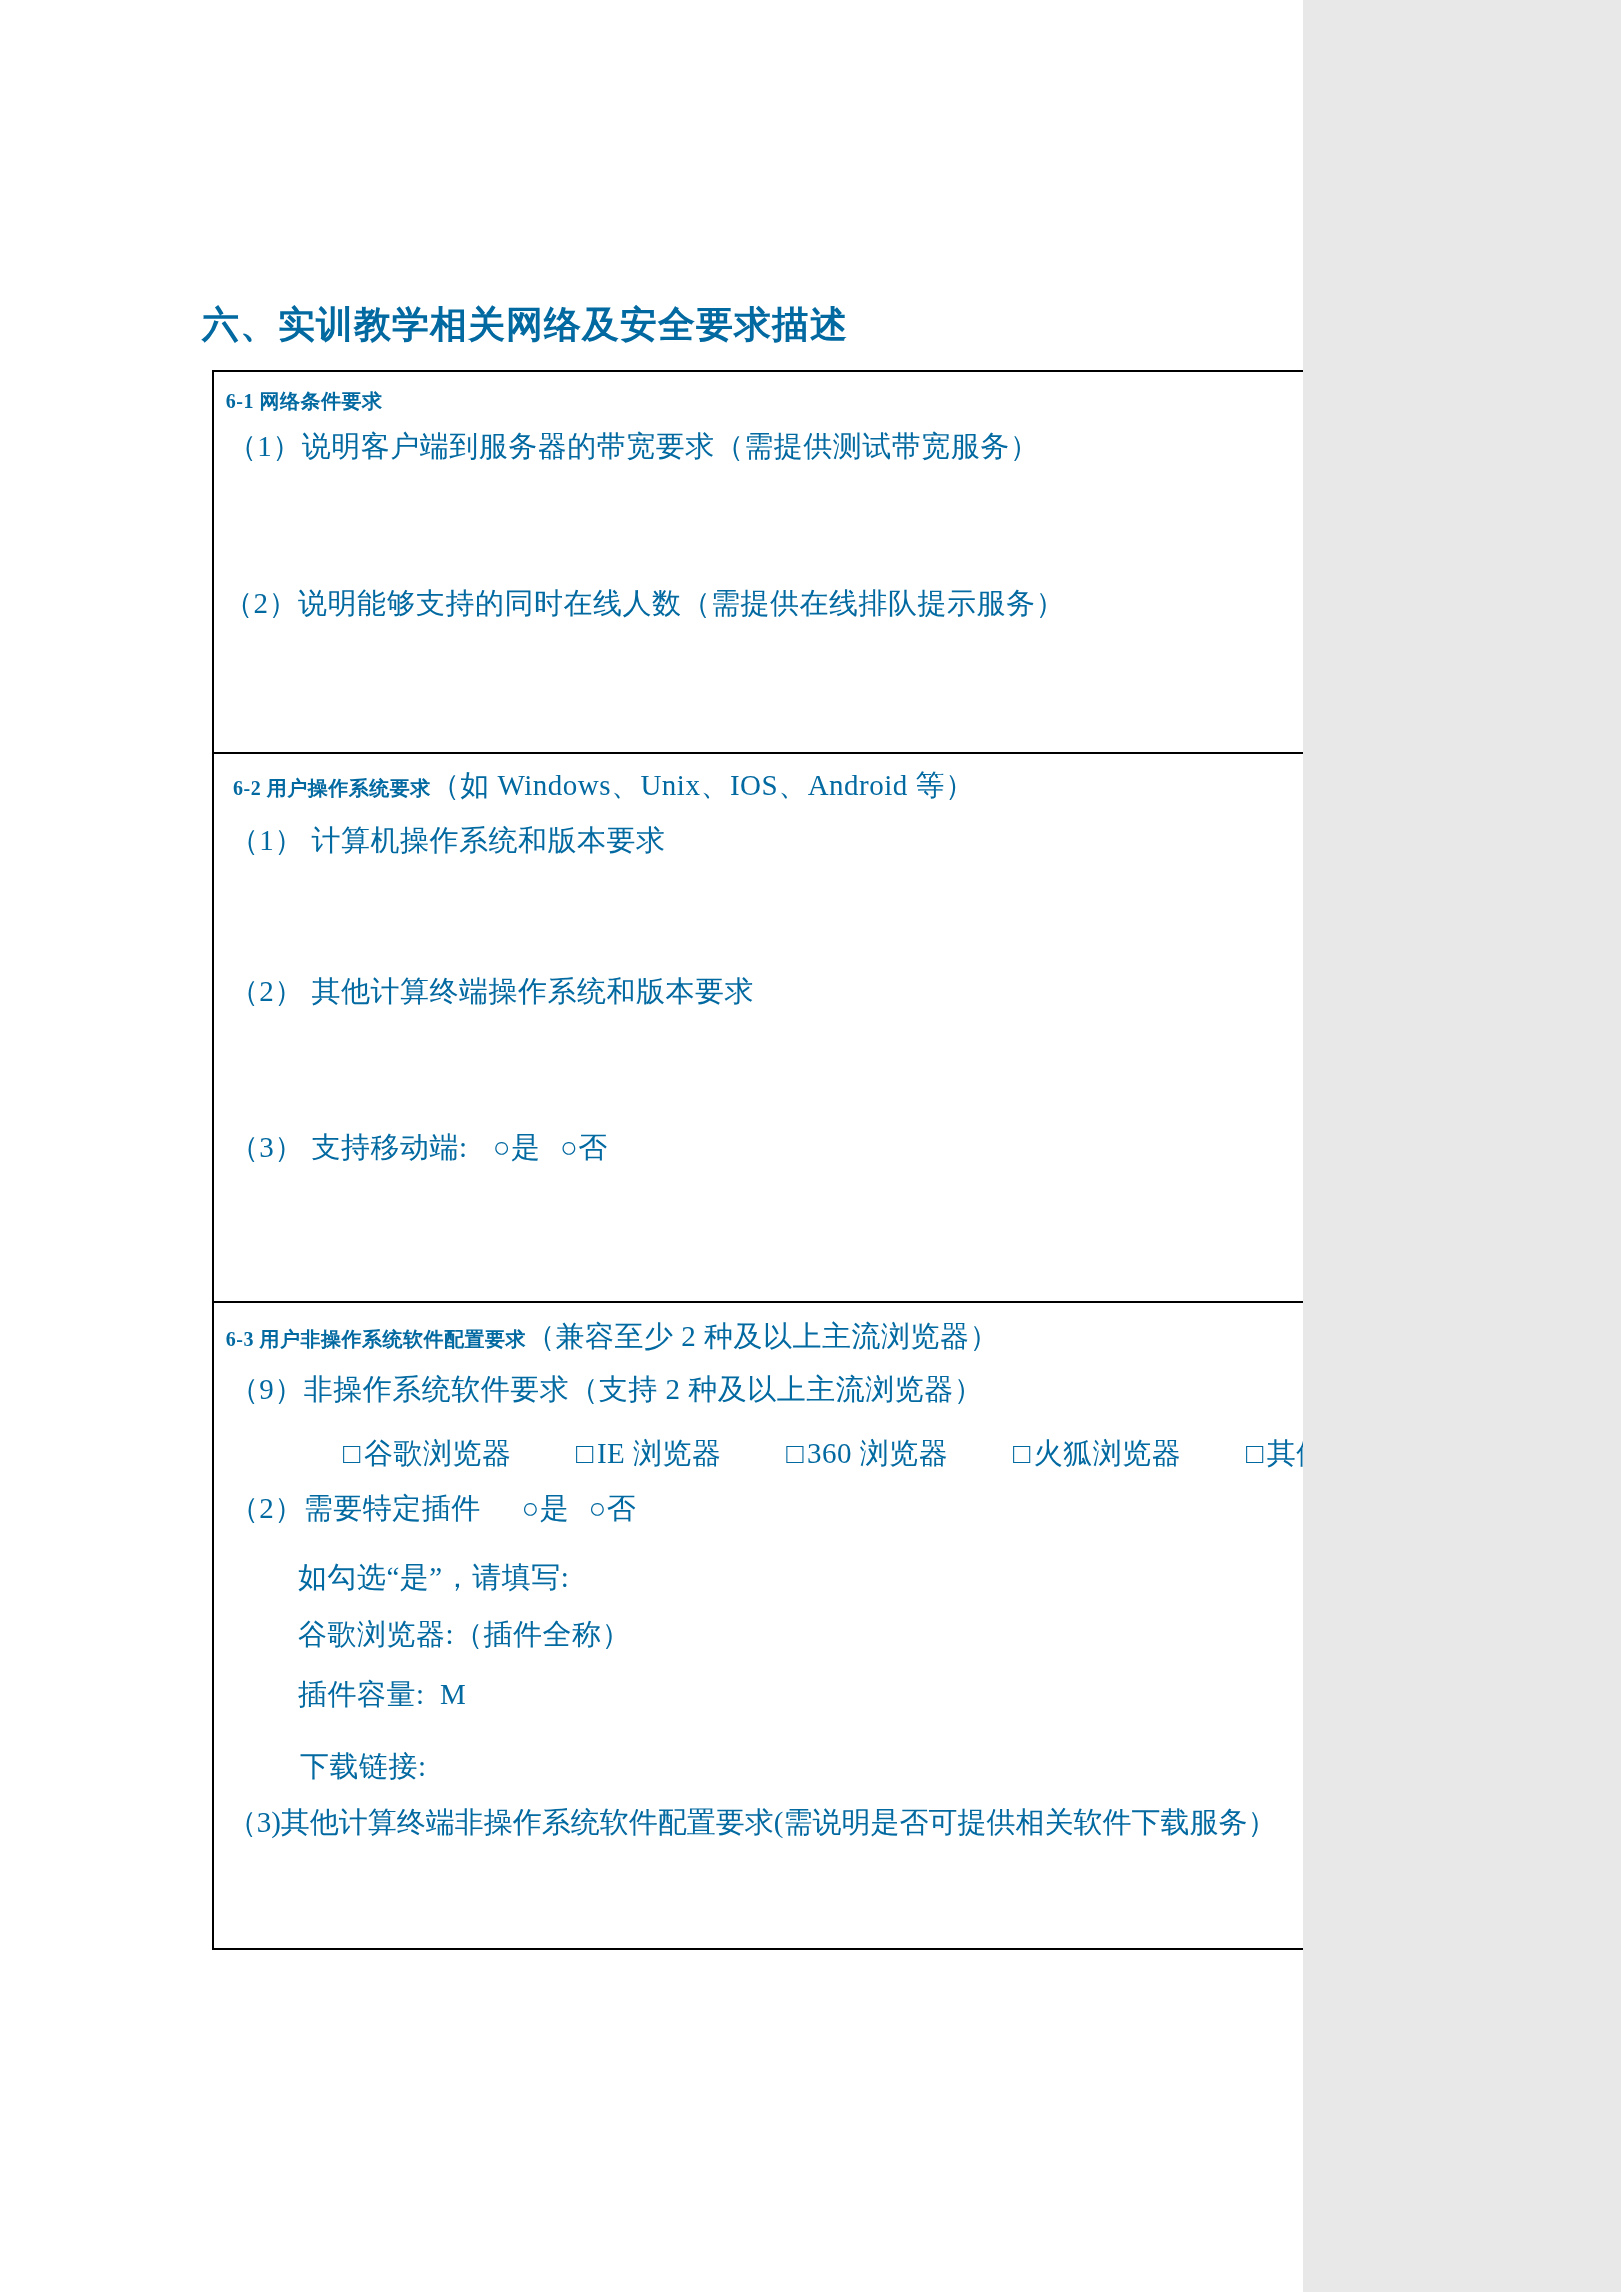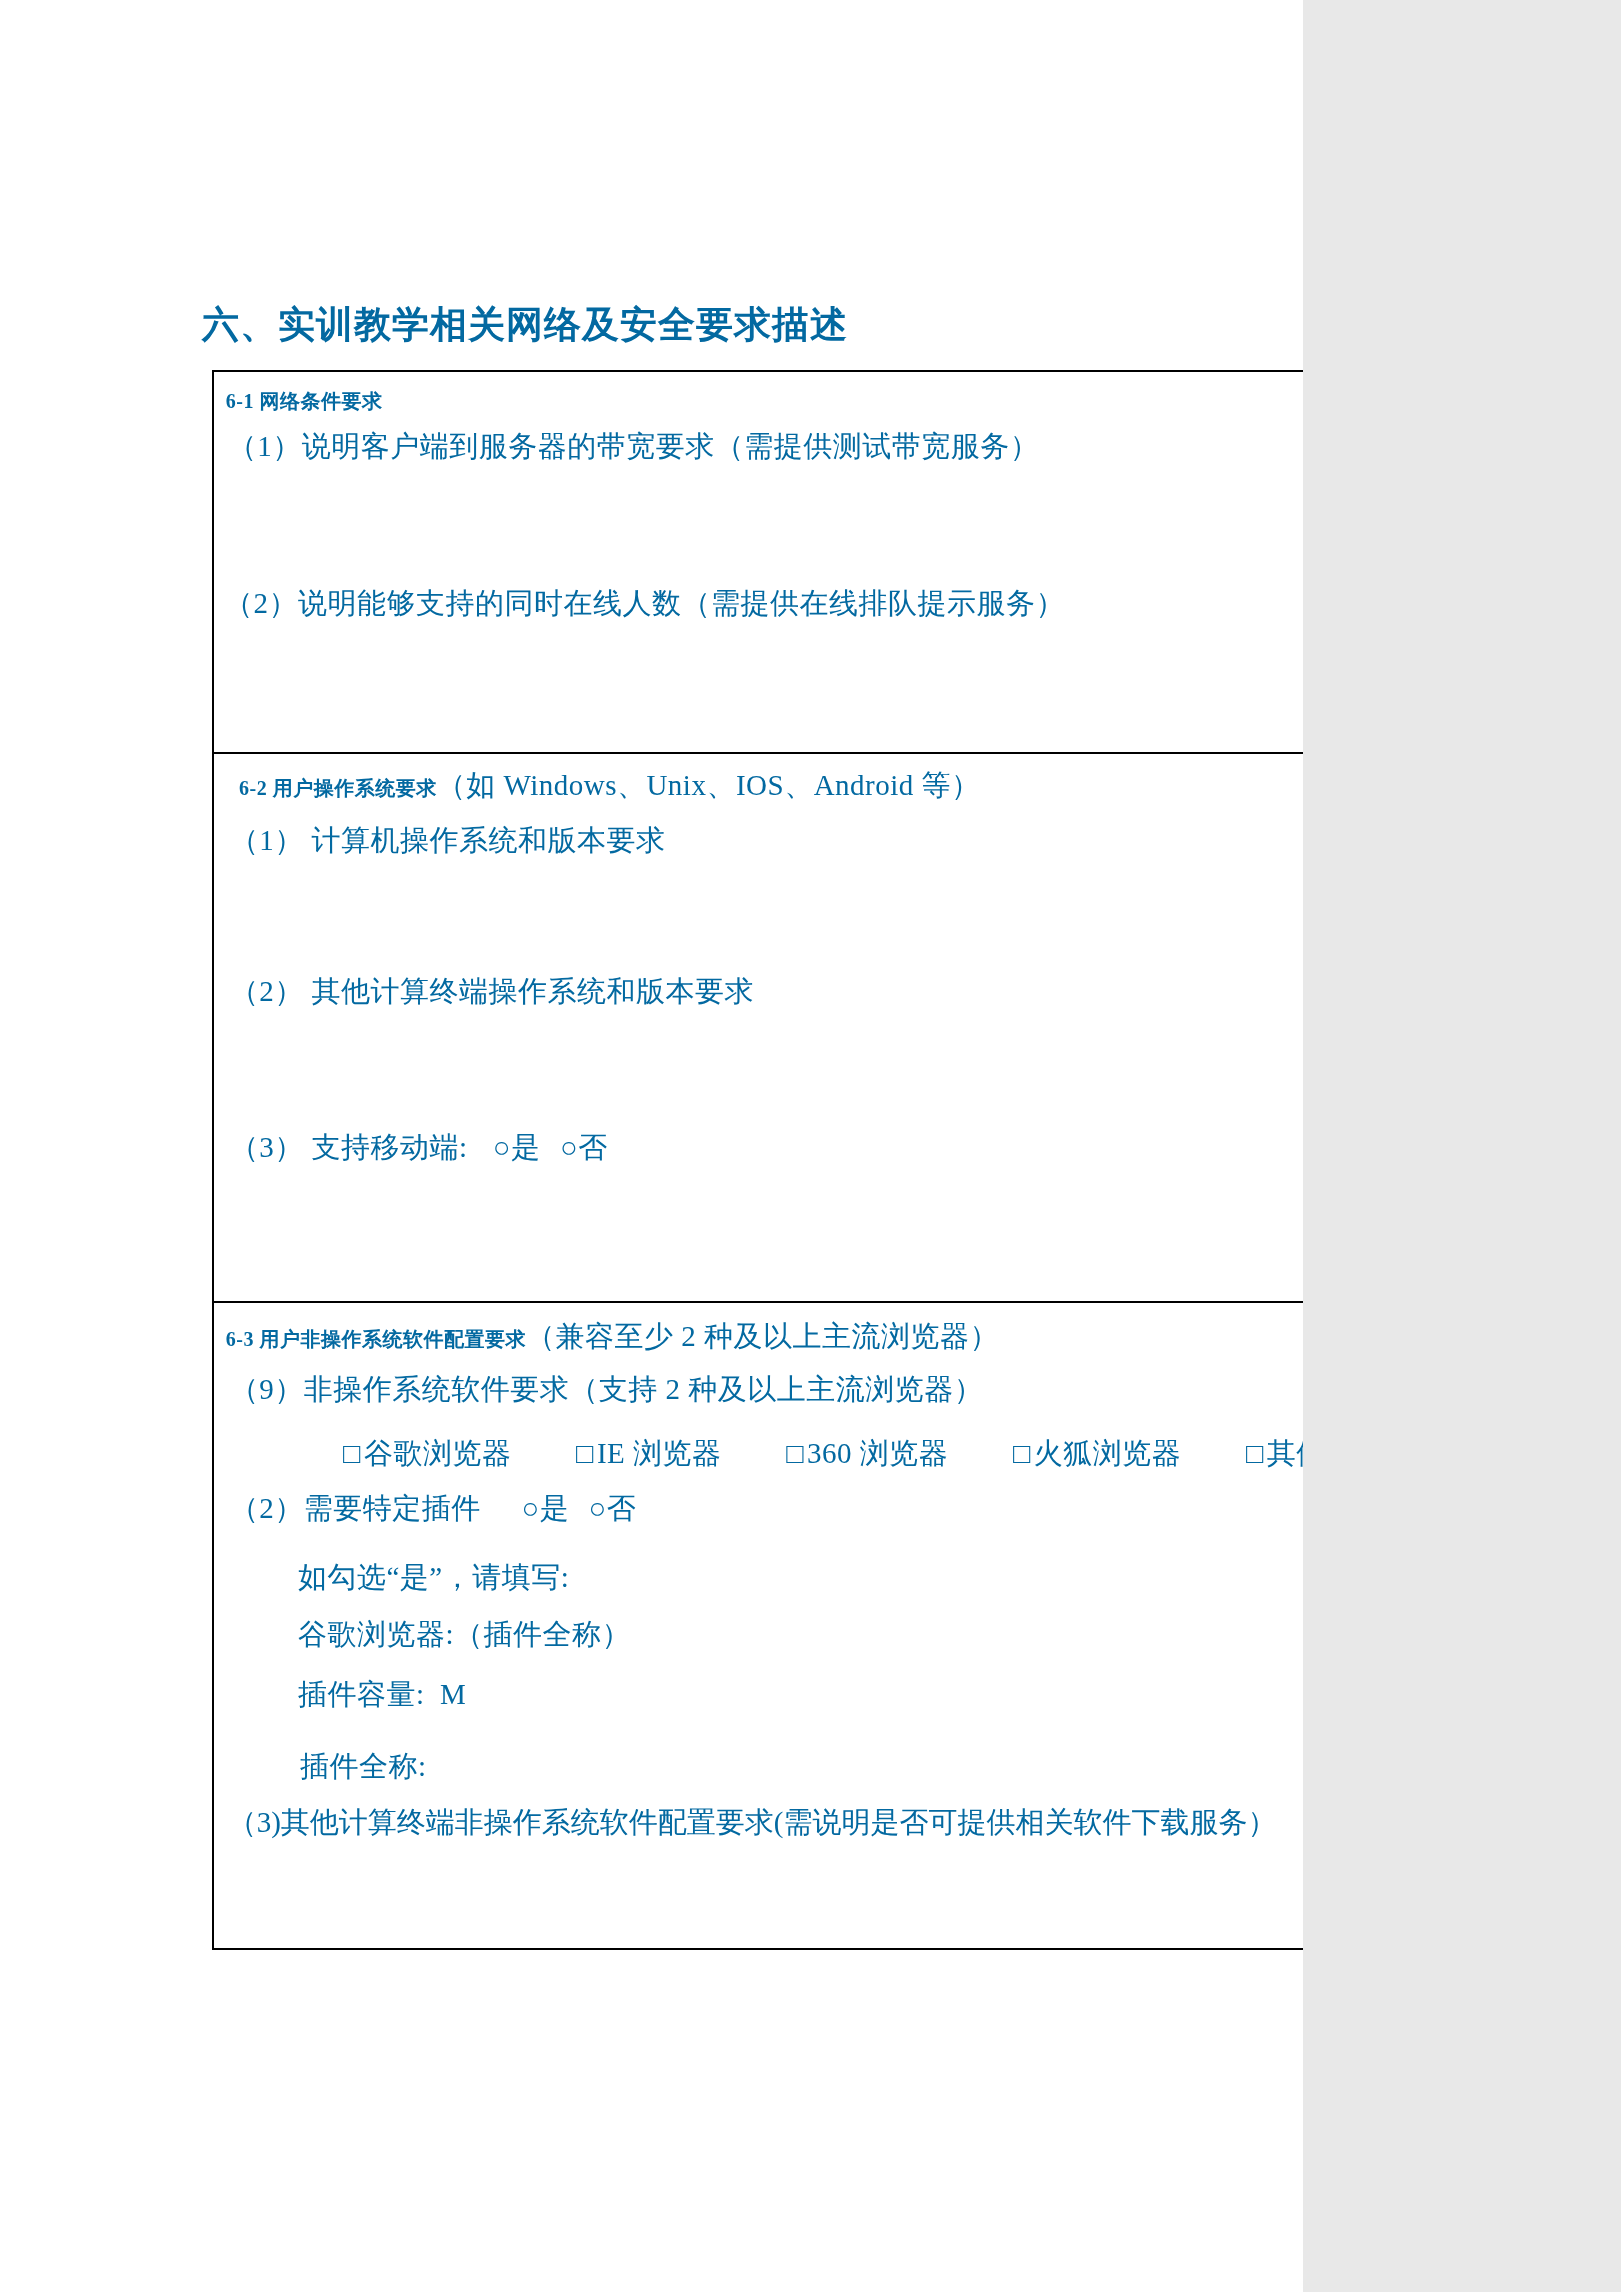--- a/index.html
+++ b/index.html
@@ -78,21 +78,21 @@
 
   <div class="req-table">
 
     <div class="t-row t-row-1">
       <div class="line sec-header" style="top:11.8px; left:11.8px;">6-1 网络条件要求</div>
       <div class="line" style="top:57px; left:13.7px;">（1）说明客户端到服务器的带宽要求（需提供测试带宽服务）</div>
       <div class="line" style="top:214px; left:10px;">（2）说明能够支持的同时在线人数（需提供在线排队提示服务）</div>
     </div>
 
     <div class="t-row t-row-2">
-      <div class="line" style="top:13.7px; left:25px;">
+      <div class="line" style="top:13.7px; left:19px;">
         <span class="sec-header">6-2 用户操作系统要求</span><span class="sec-note">（如 Windows、Unix、IOS、Android 等）</span>
       </div>
       <div class="line" style="top:69px; left:15.7px;">（1） 计算机操作系统和版本要求</div>
       <div class="line" style="top:220px; left:15.7px;">（2） 其他计算终端操作系统和版本要求</div>
       <div class="line" style="top:376px; left:15.7px;">
         <span>（3） 支持移动端:</span><span class="opt gap-md"><span>○</span><span>是</span></span><span class="opt gap-sm"><span>○</span><span>否</span></span>
       </div>
     </div>
 
     <div class="t-row t-row-3">
@@ -107,21 +107,21 @@
 
       <div class="line" style="top:188px; left:15.7px;">
         <span>（2）需要特定插件</span><span class="opt gap-lg"><span>○</span><span>是</span></span><span class="opt gap-sm"><span>○</span><span>否</span></span>
       </div>
 
       <div class="line" style="top:257px; left:84px;">如勾选“是”，请填写:</div>
       <div class="line" style="top:314px; left:84px;">谷歌浏览器:（插件全称）</div>
       <div class="line" style="top:374px; left:84px;">
         <span>插件容量:</span>&nbsp;&nbsp;<span>M</span>
       </div>
-      <div class="line" style="top:446px; left:86px;">插件全称:</div>
+      <div class="line" style="top:446px; left:86px;">下载链接:</div>
       <div class="line" style="top:502px; left:13.7px; letter-spacing:0;">（3)其他计算终端非操作系统软件配置要求(需说明是否可提供相关软件下载服务）</div>
     </div>
 
   </div>
 
   <div class="page-num">– 35 –</div>
 
 </div>
 
 

